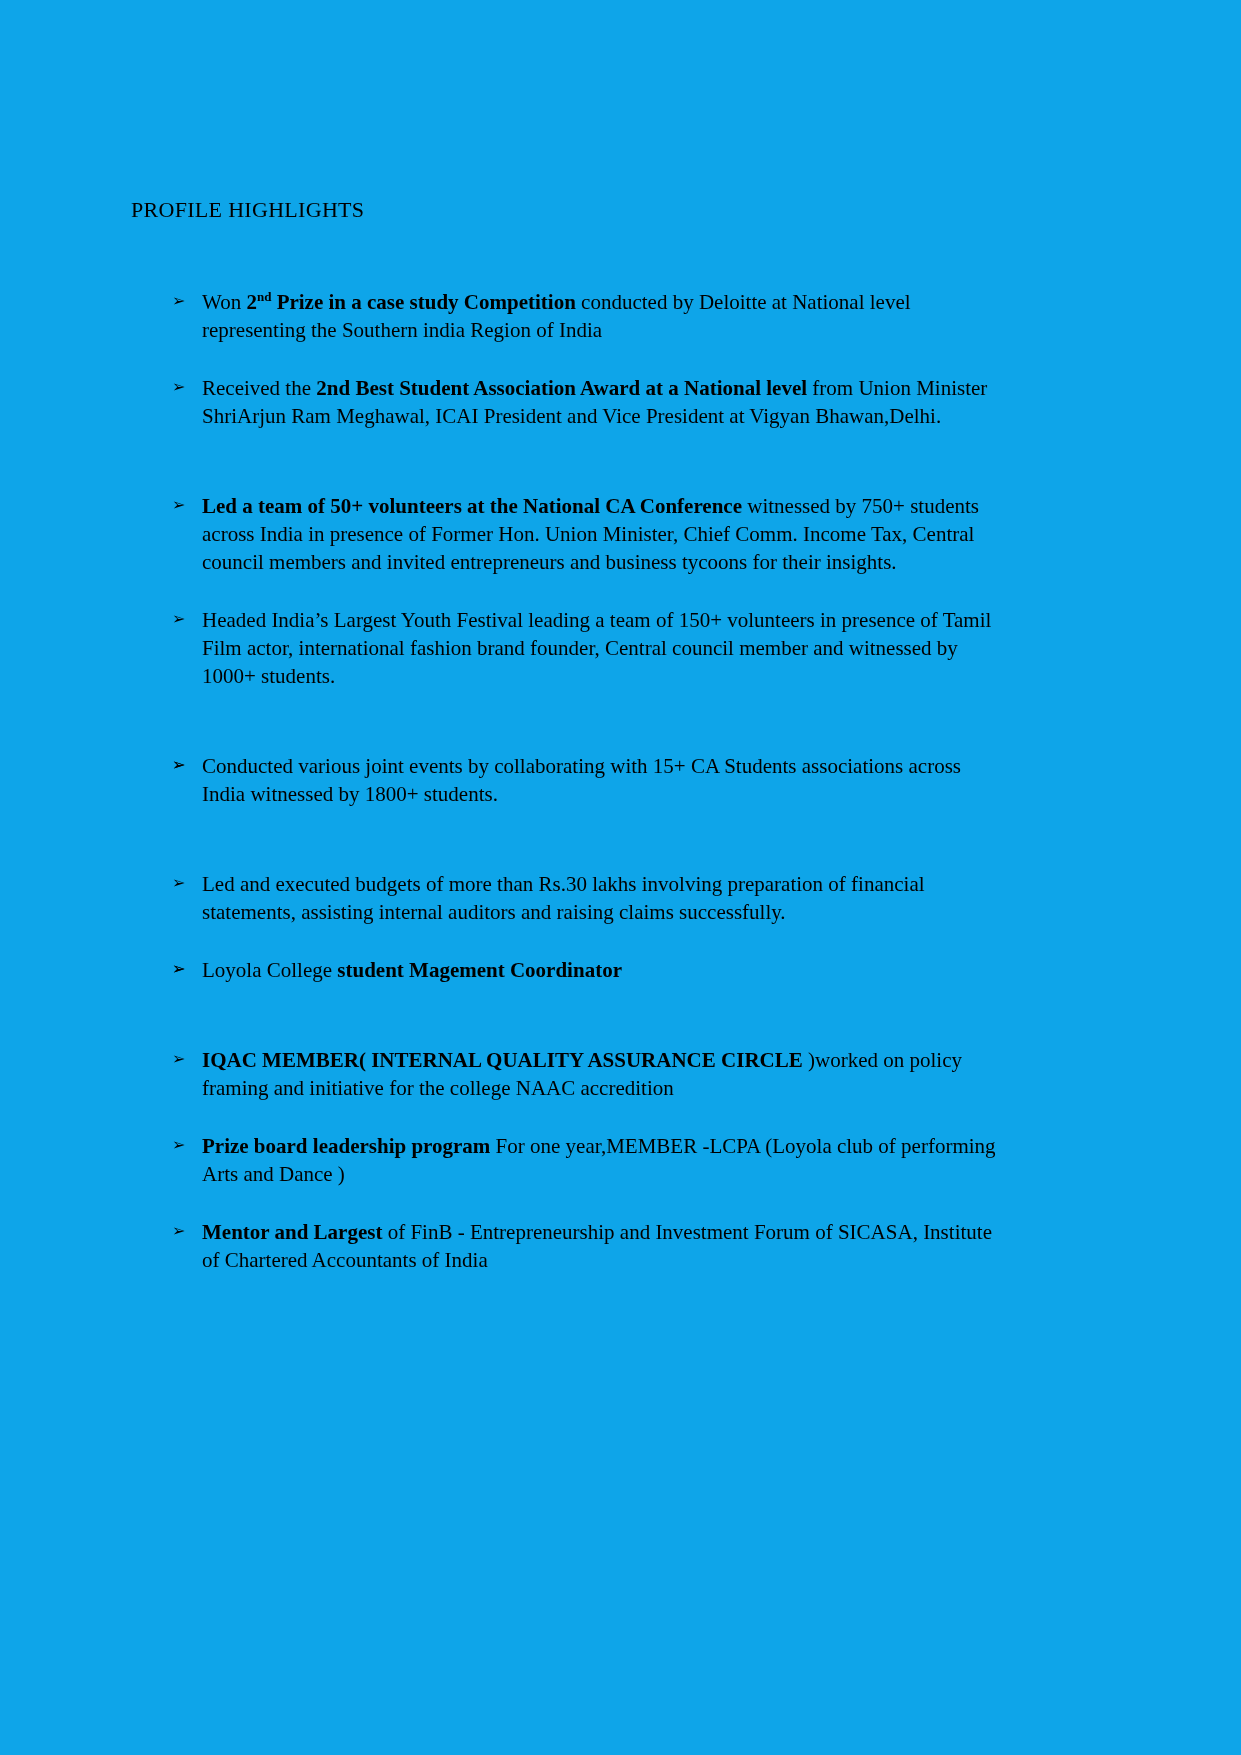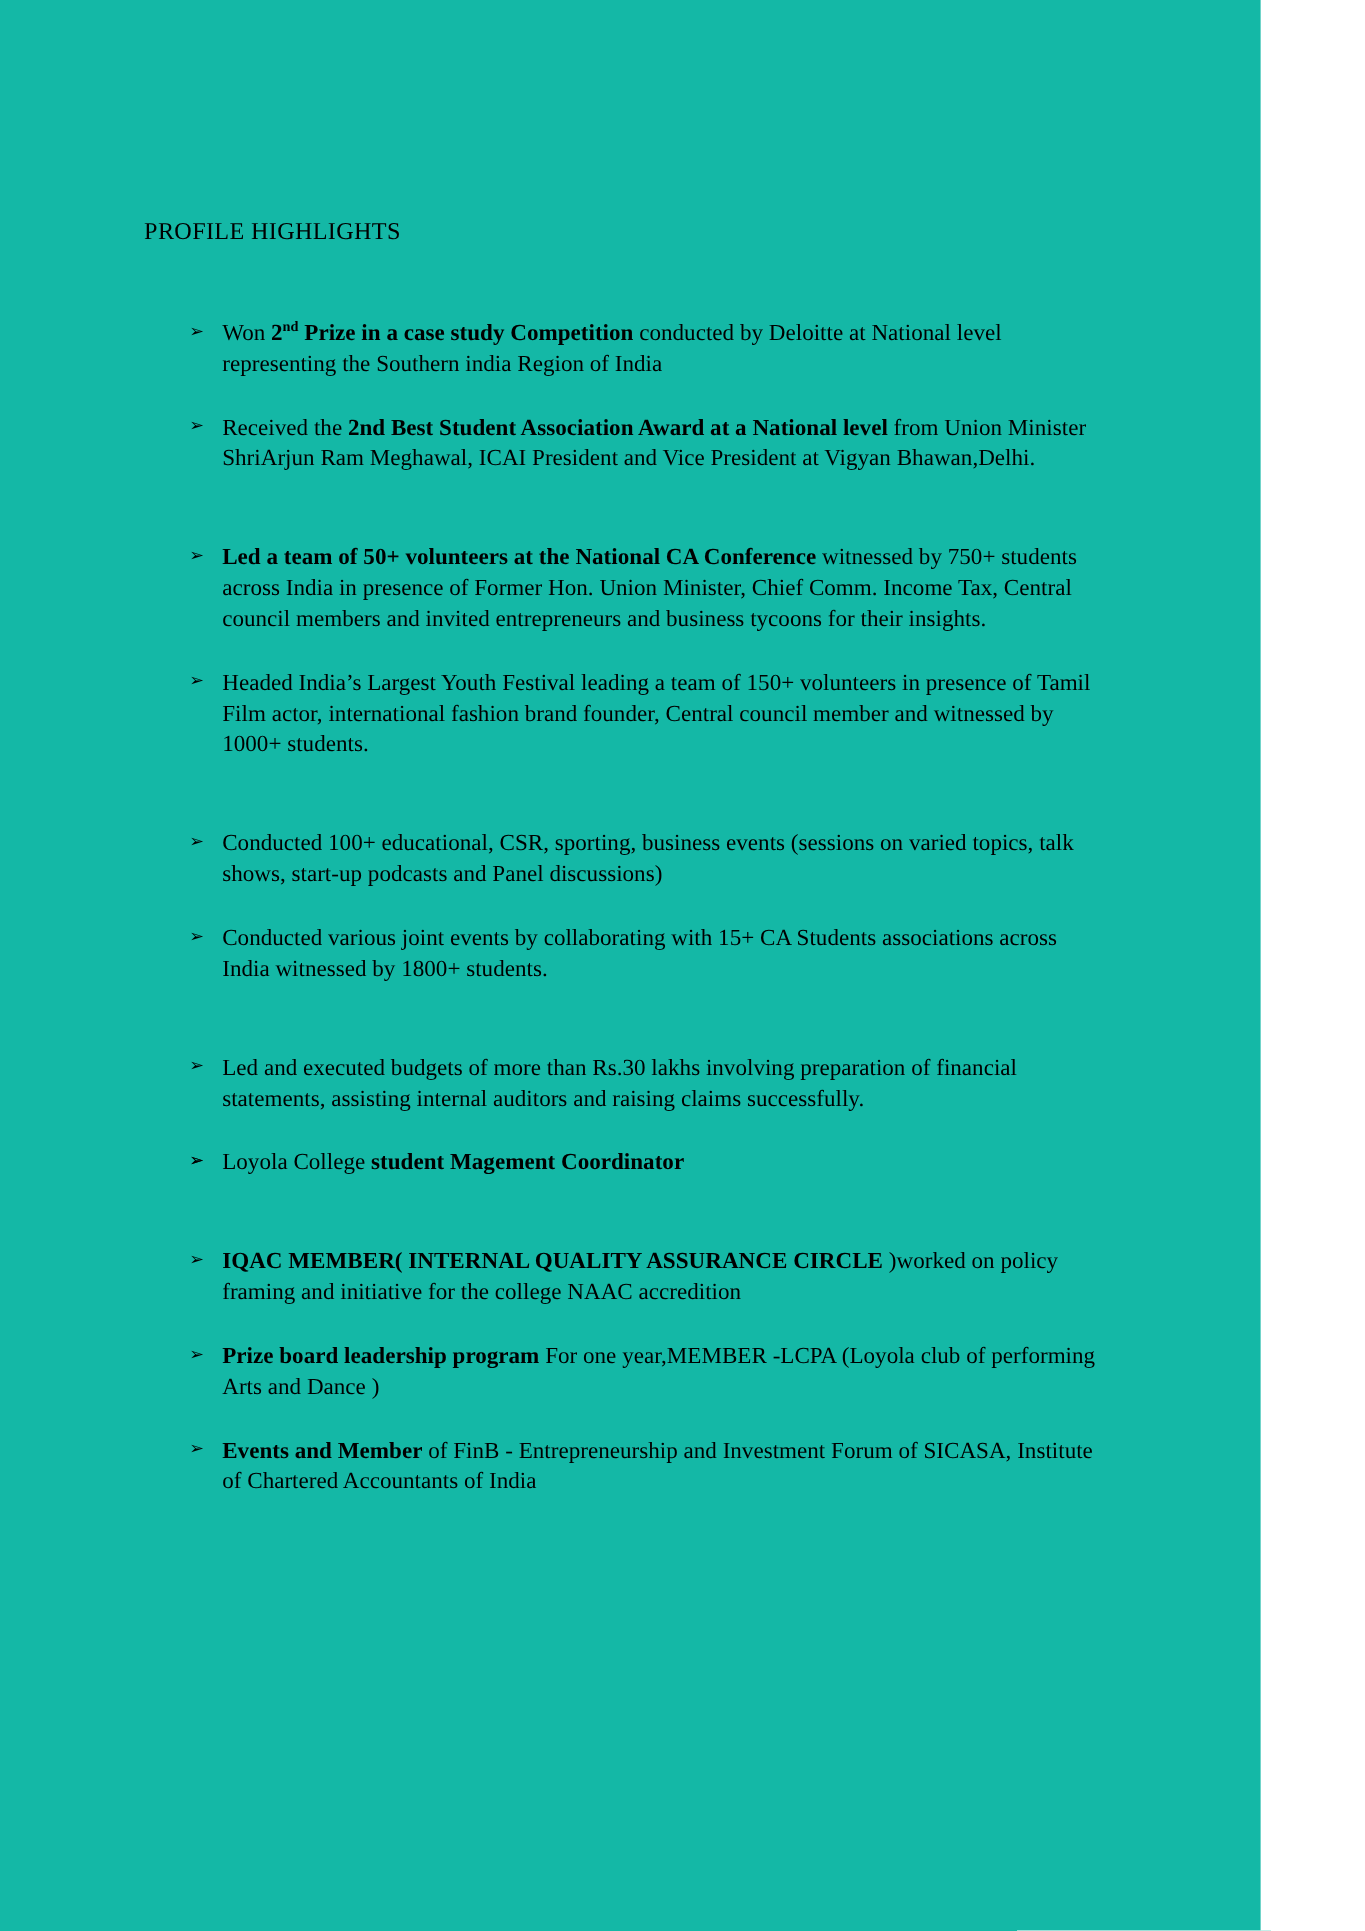--- a/index.html
+++ b/index.html
@@ -1,20 +1,20 @@
 <!DOCTYPE html>
 <html><head>
 <meta charset="utf-8">
 <style>
   html, body { margin: 0; padding: 0; background: #ffffff; }
   .page {
     position: relative;
-    width: 1146px;
+    width: 1241px;
     height: 1755px;
-    background: #14b8a6;
+    background: #0ea5e9;
     font-family: "Liberation Serif", serif;
     color: #000000;
     overflow: hidden;
   }
   .content {
     position: absolute;
     left: 131px;
     top: 196px;
     width: 880px;
   }
@@ -62,23 +62,23 @@
 <body>
 
 <div class="page">
   <div class="content">
     <h1 class="title">PROFILE HIGHLIGHTS</h1>
     <ul class="bullets" id="bullet-list">
         <li class="bullet gap-large"><span class="arrow">➢</span><span class="bullet-text"><span>Won </span><span class="bold">2</span><sup class="bold">nd</sup><span class="bold"> Prize in a case study Competition</span><span> conducted by Deloitte at National level representing the Southern india Region of India</span></span></li>
         <li class="bullet gap-normal"><span class="arrow">➢</span><span class="bullet-text"><span>Received the </span><span class="bold">2nd Best Student Association Award at a National level</span><span> from Union Minister ShriArjun Ram Meghawal, ICAI President and Vice President at Vigyan Bhawan,Delhi.</span></span></li>
         <li class="bullet gap-large"><span class="arrow">➢</span><span class="bullet-text"><span class="bold">Led a team of 50+ volunteers at the National CA Conference</span><span> witnessed by 750+ students across India in presence of Former Hon. Union Minister, Chief Comm. Income Tax, Central council members and invited entrepreneurs and business tycoons for their insights.</span></span></li>
         <li class="bullet gap-normal"><span class="arrow">➢</span><span class="bullet-text"><span>Headed India’s Largest Youth Festival leading a team of 150+ volunteers in presence of Tamil Film actor, international fashion brand founder, Central council member and witnessed by 1000+ students.</span></span></li>
-        <li class="bullet gap-large"><span class="arrow">➢</span><span class="bullet-text"><span>Conducted 100+ educational, CSR, sporting, business events (sessions on varied topics, talk shows, start-up podcasts and Panel discussions)</span></span></li>
+        <li class="bullet gap-large"><span class="arrow">➢</span></li>
         <li class="bullet gap-normal"><span class="arrow">➢</span><span class="bullet-text"><span>Conducted various joint events by collaborating with 15+ CA Students associations across India witnessed by 1800+ students.</span></span></li>
         <li class="bullet gap-large"><span class="arrow">➢</span><span class="bullet-text"><span>Led and executed budgets of more than Rs.30 lakhs involving preparation of financial statements, assisting internal auditors and raising claims successfully.</span></span></li>
         <li class="bullet gap-normal"><span class="arrow">➢</span></li>
         <li class="bullet gap-normal"><span class="arrow">➢</span><span class="bullet-text"><span>Loyola College </span><span class="bold">student Magement Coordinator</span></span></li>
         <li class="bullet gap-large"><span class="arrow">➢</span><span class="bullet-text"><span class="bold">IQAC MEMBER( INTERNAL QUALITY ASSURANCE CIRCLE</span><span> )worked on policy framing and initiative for the college NAAC accredition</span></span></li>
         <li class="bullet gap-normal"><span class="arrow">➢</span><span class="bullet-text"><span class="bold">Prize board leadership program</span><span> For one year,MEMBER -LCPA (Loyola club of performing Arts and Dance )</span></span></li>
-        <li class="bullet gap-normal"><span class="arrow">➢</span><span class="bullet-text"><span class="bold">Events and Member</span><span> of FinB - Entrepreneurship and Investment Forum of SICASA, Institute of Chartered Accountants of India</span></span></li>
+        <li class="bullet gap-normal"><span class="arrow">➢</span><span class="bullet-text"><span class="bold">Mentor and Largest</span><span> of FinB - Entrepreneurship and Investment Forum of SICASA, Institute of Chartered Accountants of India</span></span></li>
       </ul>
   </div>
 </div>
 
 </body></html>

